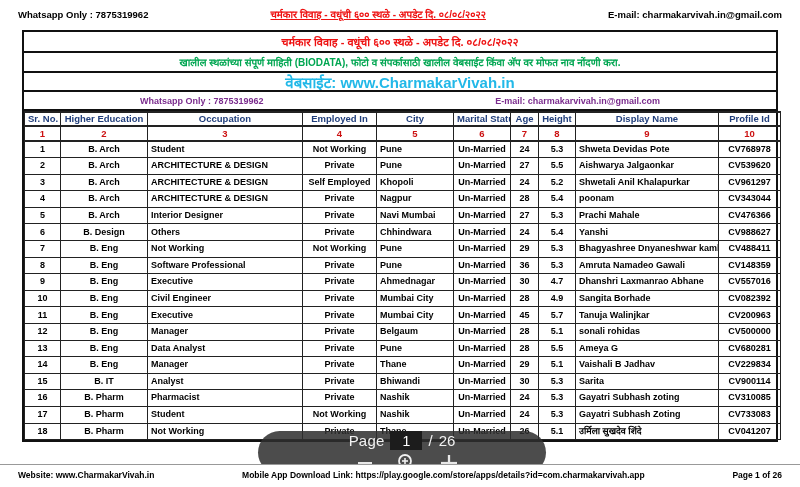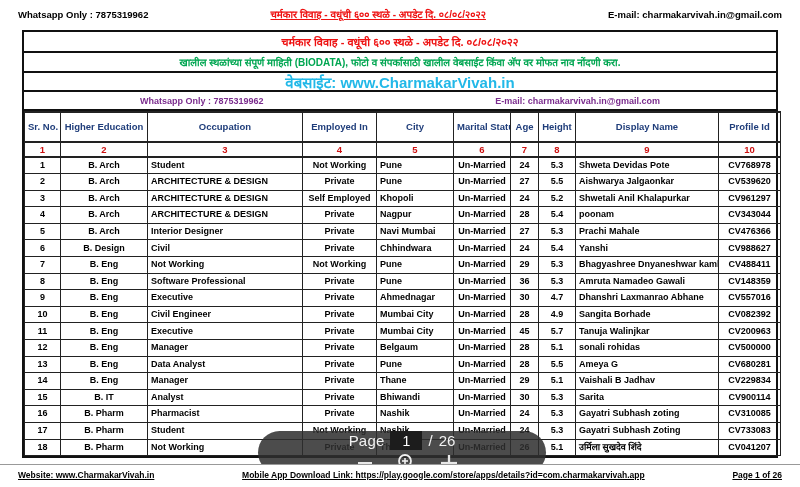--- a/index.html
+++ b/index.html
@@ -118,21 +118,21 @@
     font-weight: bold;
     padding: 0 3px;
     height: 16.6px;
     line-height: 1.05;
     overflow: hidden;
     white-space: nowrap;
   }
   thead th.hdr {
     color: #1f3d7a;
     text-align: center;
-    height: 30px;
+    height: 14px;
     font-size: 9.5px;
     vertical-align: middle;
     border-bottom: 2px solid #222222;
     border-top: 2px solid #222222;
   }
   tr.numrow td {
     color: #cc1111;
     text-align: center;
     height: 15px;
     font-size: 9.5px;
@@ -167,21 +167,20 @@
     left: 0;
     bottom: 3px;
     width: 800px;
     height: 20px;
     border-top: 1px solid #999999;
     display: flex;
     align-items: center;
     box-sizing: border-box;
     padding: 0 18px;
     background: #ffffff;
-    text-decoration: underline;
   }
   .footer .f-left   { font-size: 8.5px; font-weight: bold; color: #000; white-space: nowrap; }
   .footer .f-center { flex: 1; text-align: center; font-size: 8.5px; font-weight: bold; color: #000; white-space: nowrap; }
   .footer .f-right  { font-size: 8.5px; font-weight: bold; color: #000; white-space: nowrap; }
 
   
   .pdf-toolbar {
     position: absolute;
     left: 258px;
     top: 431px;
@@ -367,21 +366,21 @@
             <td class="c-city">Navi Mumbai</td>
             <td class="c-mar">Un-Married</td>
             <td class="c-age">27</td>
             <td class="c-ht">5.3</td>
             <td class="c-name">Prachi Mahale</td>
             <td class="c-pid">CV476366</td>
           </tr>
           <tr>
             <td class="c-sr">6</td>
             <td class="c-edu">B. Design</td>
-            <td class="c-occ">Civil</td>
+            <td class="c-occ">Others</td>
             <td class="c-emp">Private</td>
             <td class="c-city">Chhindwara</td>
             <td class="c-mar">Un-Married</td>
             <td class="c-age">24</td>
             <td class="c-ht">5.4</td>
             <td class="c-name">Yanshi</td>
             <td class="c-pid">CV988627</td>
           </tr>
           <tr>
             <td class="c-sr">7</td>

